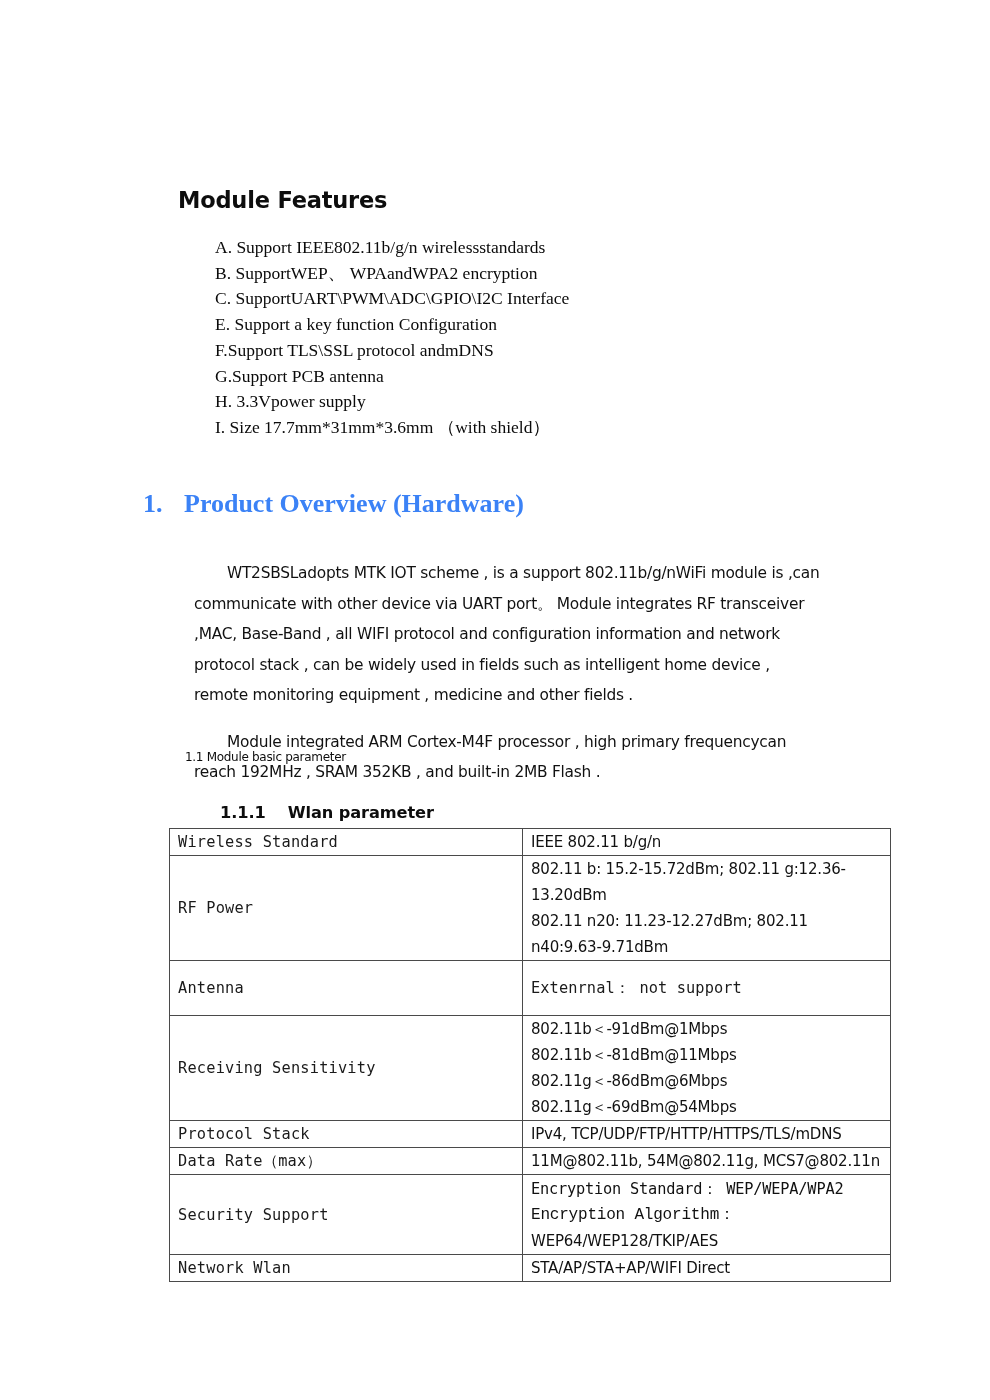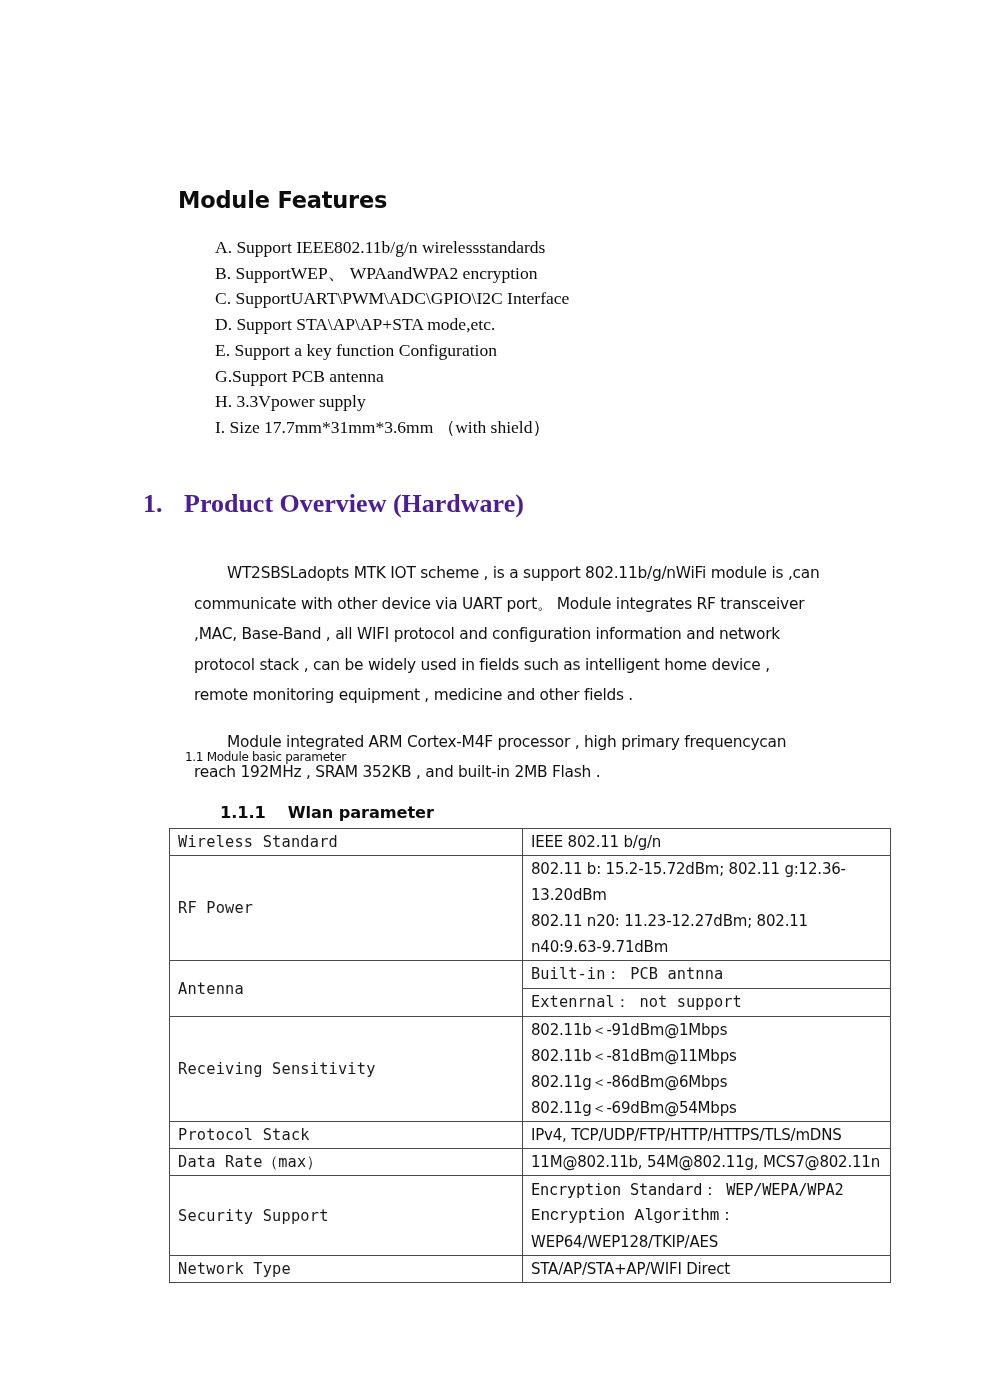--- a/index.html
+++ b/index.html
@@ -53,21 +53,21 @@
 
   
   .section-heading {
     position: absolute;
     left: 143px;
     top: 481px;
     font-family: "Liberation Serif", serif;
     font-weight: bold;
     font-size: 26px;
     line-height: 1.15;
-    color: #4c1d95;
+    color: #3b82f6;
     white-space: nowrap;
   }
   .section-heading .sec-num {
     display: inline-block;
     width: 41px;
   }
 
   
   .body-copy {
     position: absolute;
@@ -167,22 +167,22 @@
 <body>
 
 <div class="page">
 
   <div class="features-heading">Module Features</div>
 
   <div class="features-list">
     <div class="feature-item">A. Support IEEE802.11b/g/n wirelessstandards</div>
     <div class="feature-item">B. SupportWEP、 WPAandWPA2 encryption</div>
     <div class="feature-item">C. SupportUART\PWM\ADC\GPIO\I2C Interface</div>
-    <div class="feature-item">D. Support STA\AP\AP+STA mode,etc.</div>
     <div class="feature-item">E. Support a key function Configuration</div>
+    <div class="feature-item">F.Support TLS\SSL protocol andmDNS</div>
     <div class="feature-item">G.Support PCB antenna</div>
     <div class="feature-item">H. 3.3Vpower supply</div>
     <div class="feature-item">I. Size 17.7mm*31mm*3.6mm （with shield）</div>
   </div>
 
   <div class="section-heading">
     <span class="sec-num">1.</span><span>Product Overview (Hardware)</span>
   </div>
 
   <div class="body-copy">
@@ -208,23 +208,20 @@
             <span class="ln">802.11 n20: 11.23-12.27dBm; 802.11 n40:9.63-9.71dBm</span>
           </span>
         </td>
       </tr>
 
       <tr style="height:55px">
         <td class="label">Antenna</td>
         <td class="nested">
           <table class="line-rows">
             <tbody>
-              <tr>
-                <td class="value-mono">Built-in： PCB antnna</td>
-              </tr>
               <tr>
                 <td class="value-mono">Extenrnal： not support</td>
               </tr>
             </tbody>
           </table>
         </td>
       </tr>
 
       <tr style="height:105px">
         <td class="label">Receiving Sensitivity</td>
@@ -252,19 +249,19 @@
         <td class="value pad-cell">
           <span class="stack">
             <span class="ln value-mono-line" style="font-family:'DejaVu Sans Mono',monospace;font-size:15.3px;">Encryption Standard： WEP/WEPA/WPA2</span>
             <span class="ln" style="font-family:Liberation Mono, monospace;font-size:16px;">Encryption Algorithm：</span>
             <span class="ln">WEP64/WEP128/TKIP/AES</span>
           </span>
         </td>
       </tr>
 
       <tr class="row-simple">
-        <td class="label">Network Type</td>
+        <td class="label">Network Wlan</td>
         <td class="value">STA/AP/STA+AP/WIFI Direct</td>
       </tr>
     </tbody>
   </table>
 
 </div>
 
 </body></html>

